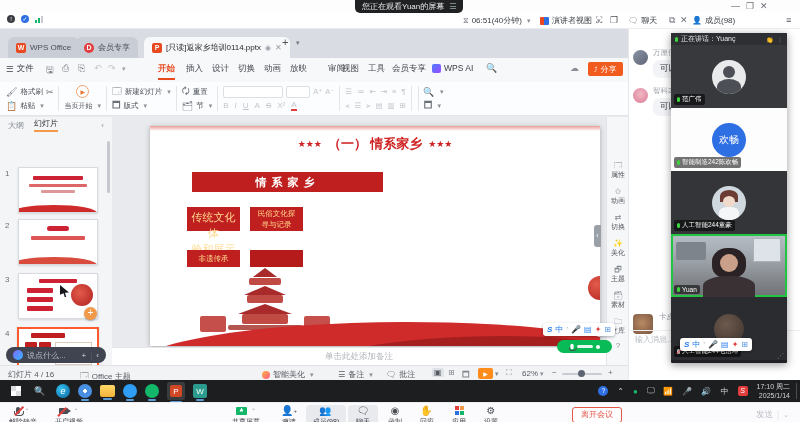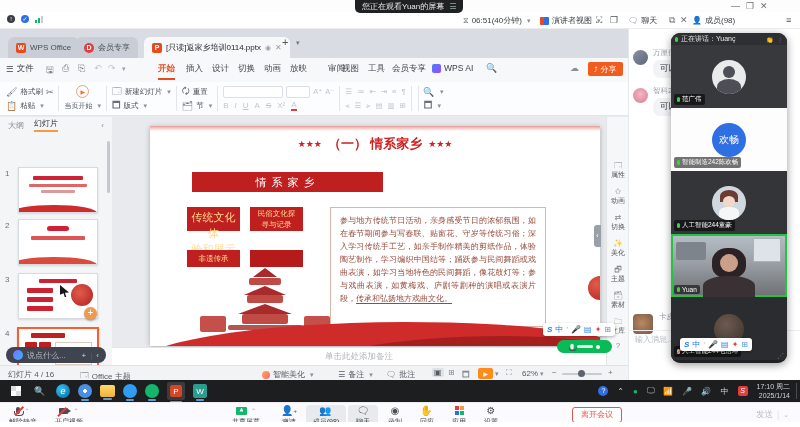--- a/index.html
+++ b/index.html
@@ -49,21 +49,21 @@
   
   .statusbar{position:absolute;top:337px;left:0;width:628px;height:15px;background:#f2f3f5;border-top:1px solid #e0e1e4;font-size:8px;color:#565b63}
   
   .aipill{position:absolute;top:319px;left:6px;width:100px;height:16px;background:#3f4450;border-radius:9px;display:flex;align-items:center;gap:4px;padding:0 7px;box-sizing:border-box;color:#b9bdc6;font-size:8px}
   
   .chat{top:28px;left:628px;width:172px;height:352px;background:#fff;border-left:1px solid #e6e8ec}
   .bubble{background:#f2f3f6;border-radius:7px;padding:3px 7px;font-size:8.5px;color:#2f3338;display:inline-block}
   .sender{font-size:7.5px;color:#9aa0a8}
   .avatar{width:15px;height:15px;border-radius:50%}
   
-  .vpanel{top:33px;left:671px;width:116px;height:330px;background:#202124;border-radius:9px;box-shadow:0 2px 8px rgba(0,0,0,.4);overflow:hidden;z-index:6}
+  .vpanel{top:33px;left:671px;width:116px;height:330px;background:#202124;border-radius:1px;box-shadow:0 2px 8px rgba(0,0,0,.4);overflow:hidden;z-index:6}
   .vhead{height:12px;background:#2e2f33;display:flex;align-items:center;gap:3px;padding:0 4px;color:#e6e7e9;font-size:7px}
   .tile{position:relative;width:116px;height:63px;overflow:hidden}
   .nlabel{position:absolute;left:3px;bottom:3px;background:rgba(0,0,0,.55);color:#fff;font-size:6.5px;border-radius:2px;padding:1px 3px;display:flex;align-items:center;gap:2px;max-width:105px;white-space:nowrap;overflow:hidden}
   .micdot{width:3px;height:5px;border-radius:1.5px;background:#3dd13d;display:inline-block}
   .micoff{width:3px;height:5px;border-radius:1.5px;background:#bbb;display:inline-block;position:relative}
   .micoff::after{content:"";position:absolute;left:-1px;top:2px;width:6px;height:1px;background:#e05a5a;transform:rotate(-45deg)}
   .bigava{position:absolute;left:50%;top:50%;transform:translate(-50%,-50%);border-radius:50%}
   
   .taskbar{top:380px;left:0;width:800px;height:22px;background:#1d1e20;z-index:10;display:flex;align-items:center}
   .tico{width:16px;height:16px;border-radius:2px;margin-left:8px;display:flex;align-items:center;justify-content:center;color:#fff;font-size:9px;position:relative}
@@ -329,36 +329,33 @@
     <div class="slidezone">
       <div class="slide">
         <div class="ab" style="top:0;left:0;right:0;height:5px;background:linear-gradient(180deg,rgba(214,60,50,.5),rgba(255,255,255,0))"></div>
 
         <div class="ab r" style="top:9px;left:0;width:450px;justify-content:center;gap:6px;color:#cf2121;font-weight:bold">
           <span style="font-size:9px">★★★</span>
           <span style="font-size:13px;font-family:'Liberation Serif','DejaVu Serif',serif">（一） 情系家乡</span>
           <span style="font-size:9px">★★★</span>
         </div>
 
-        <div class="sred" style="left:42px;top:46px;width:191px;height:20px;color:#fff;font-weight:normal;font-size:11px;letter-spacing:5px;line-height:20px"><span>情系家乡</span></div>
+        <div class="sred" style="left:42px;top:46px;width:191px;height:20px;color:#fff;font-weight:bold;font-size:11px;letter-spacing:5px;line-height:20px"><span>情系家乡</span></div>
 
         <div class="sred" style="left:37px;top:81px;width:53px;height:24px;font-size:11px;line-height:1.45;padding-top:3px;box-sizing:border-box">
           <div>传统文化体</div>
             <div>验和展示</div>
         </div>
         <div class="sred" style="left:100px;top:81px;width:53px;height:24px;font-size:7.5px;line-height:1.45;padding-top:2px;box-sizing:border-box">
           <div>民俗文化探</div>
             <div>寻与记录</div>
         </div>
         <div class="sred" style="left:37px;top:124px;width:53px;height:17px;font-size:7.5px;line-height:17px"><span>非遗传承</span></div>
         <div class="sred" style="left:100px;top:124px;width:53px;height:17px;background:#b51b1b"></div>
 
-        <div class="ab" style="left:180px;top:81px;width:216px;height:120px;border:1px solid #d8b6a8;background:#fff;padding:7px 9px;box-sizing:border-box;color:#96493a;font-size:8px;line-height:1.62;text-align:justify">
-          <span>参与地方传统节日活动，亲身感受节日的浓郁氛围，如在春节期间参与写春联、贴窗花、守岁等传统习俗；深入学习传统手工艺，如亲手制作精美的剪纸作品，体验陶艺制作，学习编织中国结等；踊跃参与民间舞蹈或戏曲表演，如学习当地特色的民间舞蹈，像花鼓灯等；参与戏曲表演，如黄梅戏、庐剧等剧种的演唱或表演片段，</span><span style="border-bottom:1px solid #c0392b">传承和弘扬地方戏曲文化。</span>
-        </div>
 
         <div class="ab" style="left:50px;top:142px;width:130px;height:80px">
           <div class="ab" style="left:53px;top:0;width:24px;height:9px;background:#a82a2a;clip-path:polygon(50% 0,100% 100%,0 100%)"></div>
           <div class="ab" style="left:49px;top:10px;width:32px;height:7px;background:#c04b45;border-radius:2px"></div>
           <div class="ab" style="left:44px;top:18px;width:42px;height:9px;background:#a82a2a;clip-path:polygon(50% 0,100% 100%,0 100%)"></div>
           <div class="ab" style="left:47px;top:27px;width:36px;height:8px;background:#c04b45;border-radius:2px"></div>
           <div class="ab" style="left:38px;top:36px;width:54px;height:10px;background:#a82a2a;clip-path:polygon(50% 0,100% 100%,0 100%)"></div>
           <div class="ab" style="left:42px;top:46px;width:46px;height:10px;background:#c04b45;border-radius:2px"></div>
           <div class="ab" style="left:28px;top:57px;width:74px;height:5px;background:#b55550;border-radius:2px"></div>
           <div class="ab" style="left:0;top:48px;width:26px;height:16px;background:#c5504b;border-radius:2px"></div>

